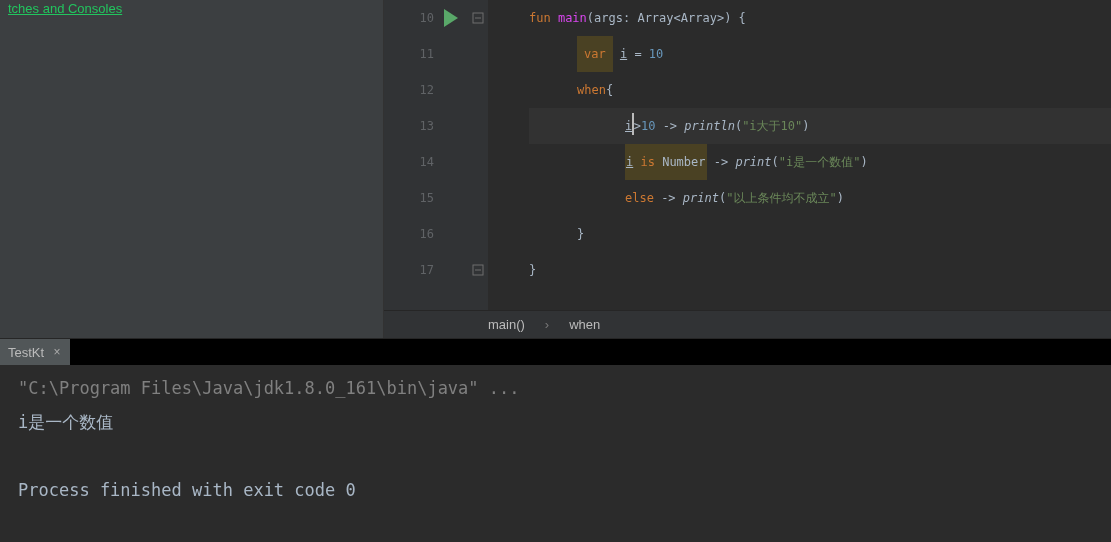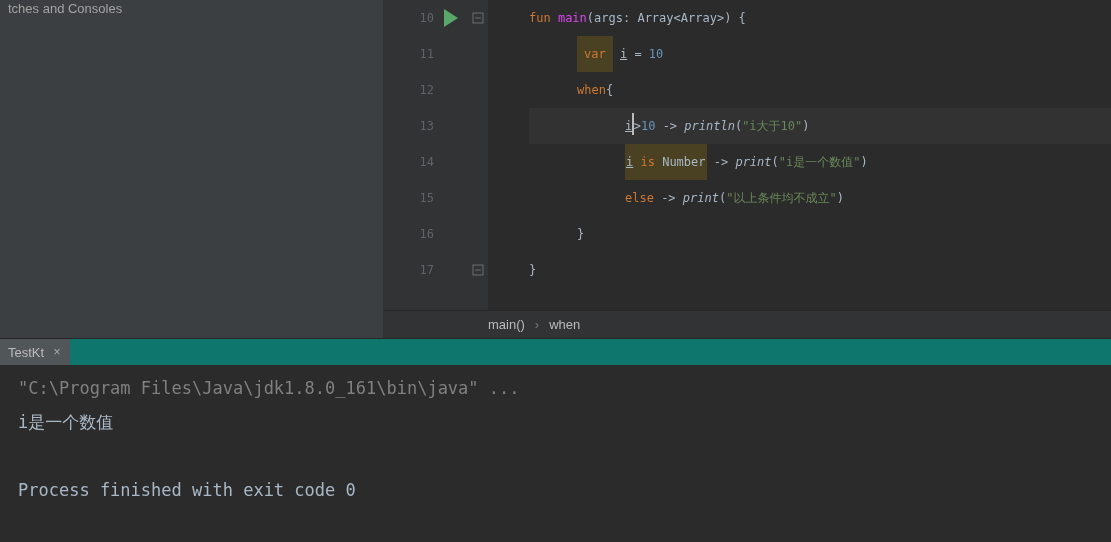--- a/index.html
+++ b/index.html
@@ -27,21 +27,21 @@
   .sidebar {
     width: 384px;
     background: #3c3f41;
     color: #bbbbbb;
     font-family: "Segoe UI", sans-serif;
     font-size: 13px;
     padding: 0 8px;
     border-right: 1px solid #323232;
     line-height: 18px;
   }
-  .sidebar-title { color: #a3a3a3; }
+  .sidebar-title { color: #22c55e; text-decoration: underline; }
   .editor-wrap {
     flex: 1;
     display: flex;
     flex-direction: column;
     background: #2b2b2b;
   }
   .editor {
     flex: 1;
     display: flex;
     flex-direction: row;
@@ -119,33 +119,33 @@
   .breadcrumb {
     height: 28px;
     background: #313335;
     border-top: 1px solid #262626;
     display: flex;
     align-items: center;
     padding-left: 104px;
     font-family: "Segoe UI", sans-serif;
     font-size: 13px;
     color: #bbbbbb;
-    gap: 10px;
+    gap: 20px;
   }
   .breadcrumb .sep { color: #777; }
   .console {
     flex: 1;
     background: #2b2b2b;
     display: flex;
     flex-direction: column;
     border-top: 1px solid #262626;
   }
   .console-tabs {
     height: 26px;
-    background: #0f766e;
+    background: #000000;
     display: flex;
     align-items: center;
     font-family: "Segoe UI", sans-serif;
     font-size: 13px;
   }
   .console-tab {
     display: flex;
     align-items: center;
     height: 100%;
     padding: 0 6px 0 8px;

